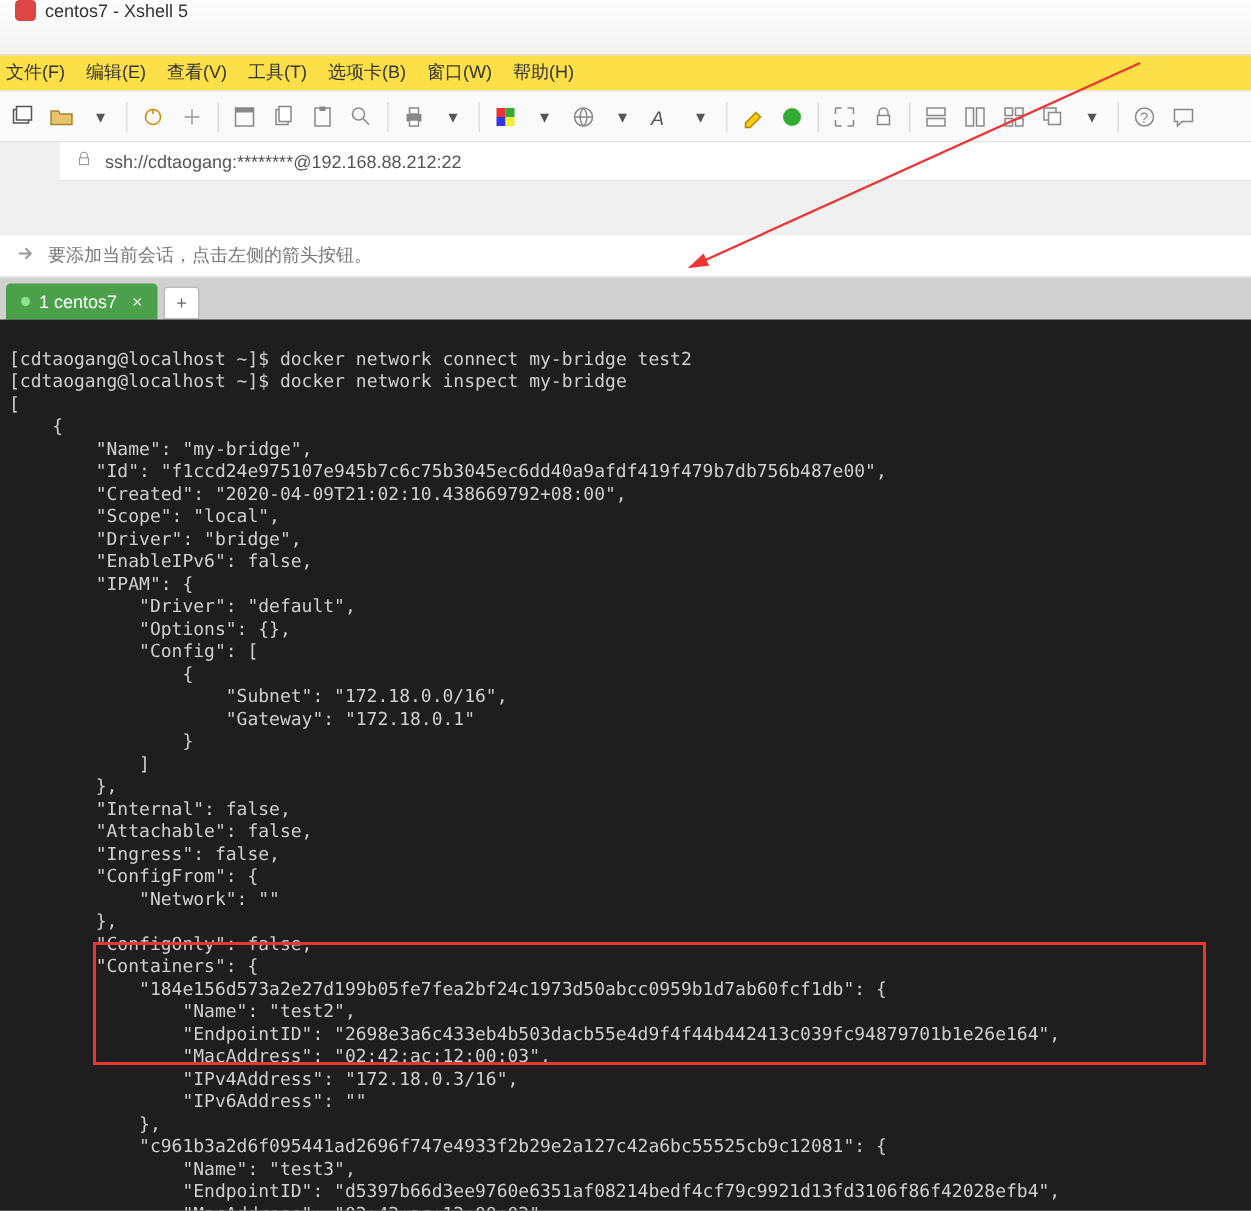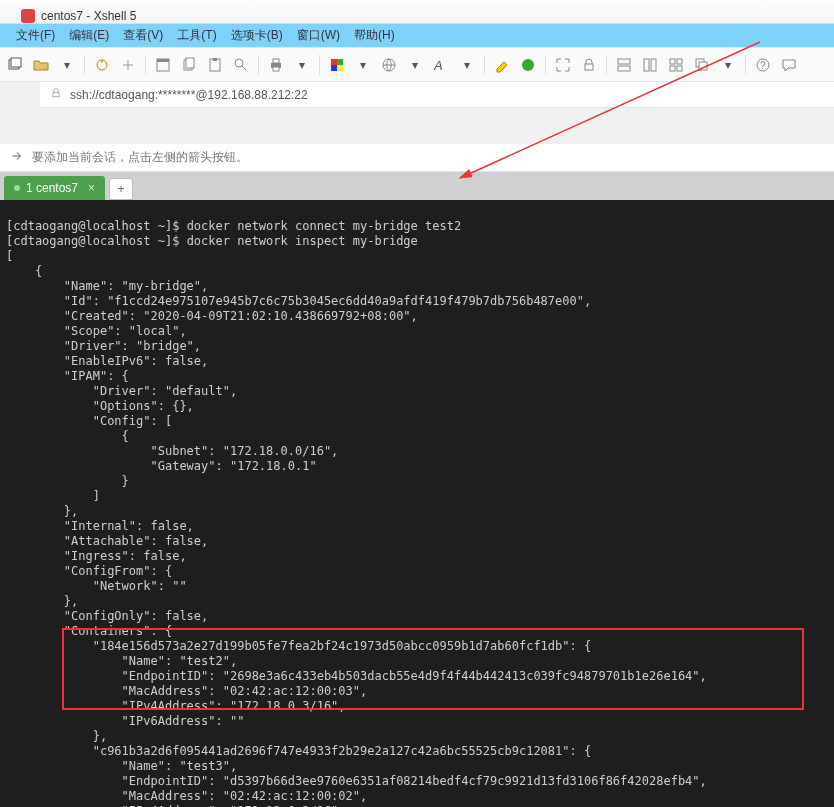--- a/index.html
+++ b/index.html
@@ -1,20 +1,20 @@
 <!DOCTYPE html>
 <html><head>
 <meta charset="utf-8">
 <style>
   * { box-sizing: border-box; margin: 0; padding: 0; }
   body { font-family: "Microsoft YaHei", Tahoma, sans-serif; font-size: 12px; background: #f0f0f0; width: 834px; height: 807px; overflow: hidden; position: relative; }
-  .titlebar { background: linear-gradient(#fdfdfd,#f3f3f3); height: 24px; display: flex; align-items: flex-end; padding: 0 21px; border-bottom: 1px solid #ddd; }
+  .titlebar { background: linear-gradient(#fdfdfd,#f3f3f3); height: 37px; display: flex; align-items: flex-start; padding: 0 10px; border-bottom: 1px solid #ddd; }
   .titlebar .icon { width: 14px; height: 14px; background: #d44; border-radius: 3px; margin-right: 6px; }
   .titlebar .title { color: #333; }
-  .menubar { background: #7dd3fc; height: 24px; display: flex; align-items: center; padding: 0 16px; gap: 14px; border-bottom: 1px solid #e5e5e5; }
+  .menubar { background: #fde047; height: 24px; display: flex; align-items: center; padding: 0 4px; gap: 14px; border-bottom: 1px solid #e5e5e5; }
   .menubar span { color: #333; cursor: default; }
   .toolbar { background: #fafafa; height: 34px; display: flex; align-items: center; padding: 0 6px; gap: 8px; border-bottom: 1px solid #e5e5e5; }
   .tbtn { width: 18px; height: 18px; display: inline-flex; align-items: center; justify-content: center; color: #555; }
   .tbtn svg { width: 16px; height: 16px; }
   .sep { width: 1px; height: 20px; background: #ddd; }
   .addrbar { background: #fff; height: 26px; display: flex; align-items: center; padding: 0 10px; gap: 8px; border-bottom: 1px solid #e5e5e5; color: #555; margin-left: 40px; }
   .hintbar { background: #fff; height: 28px; display: flex; align-items: center; padding: 0 10px; gap: 8px; border-bottom: 1px solid #e5e5e5; color: #777; margin-top: 36px; }
   .tabstrip { background: #d0d0d0; height: 28px; display: flex; align-items: flex-end; padding: 0 4px; }
   .tab { background: #4aa14a; color: #fff; padding: 5px 10px; border-radius: 3px 3px 0 0; display: flex; align-items: center; gap: 6px; font-size: 12px; }
   .tab .dot { width: 6px; height: 6px; background: #8fe08f; border-radius: 50%; }

